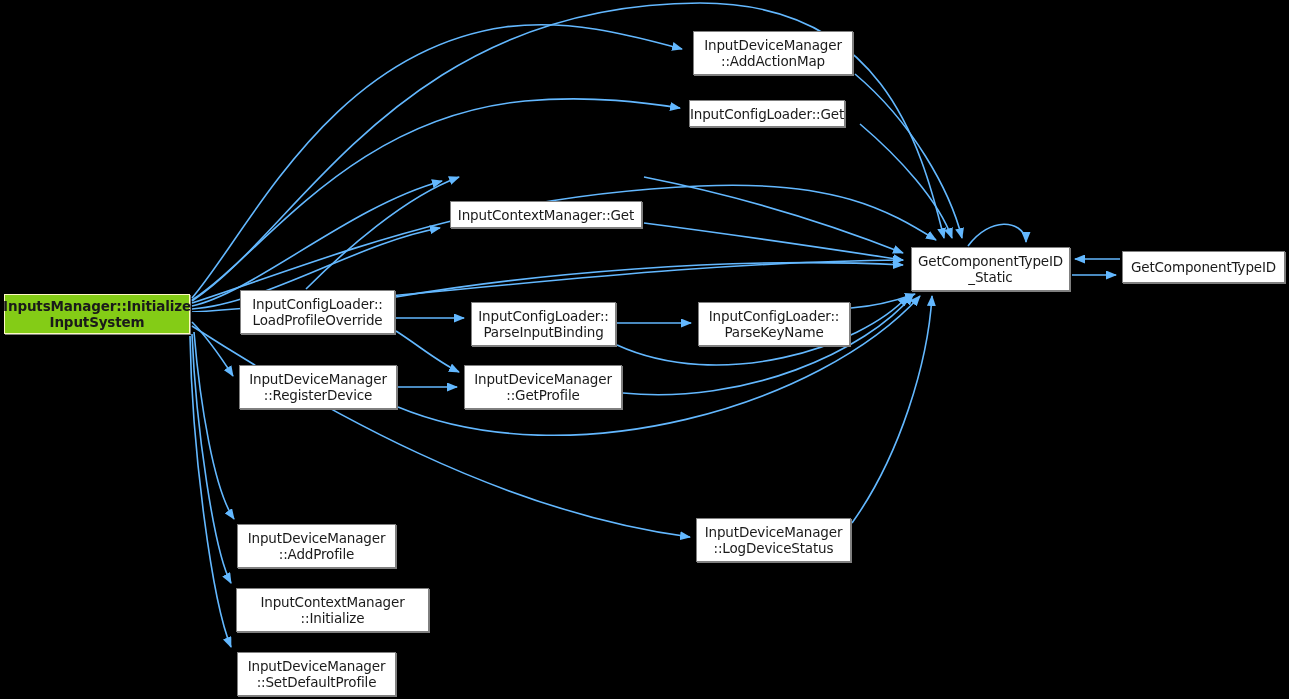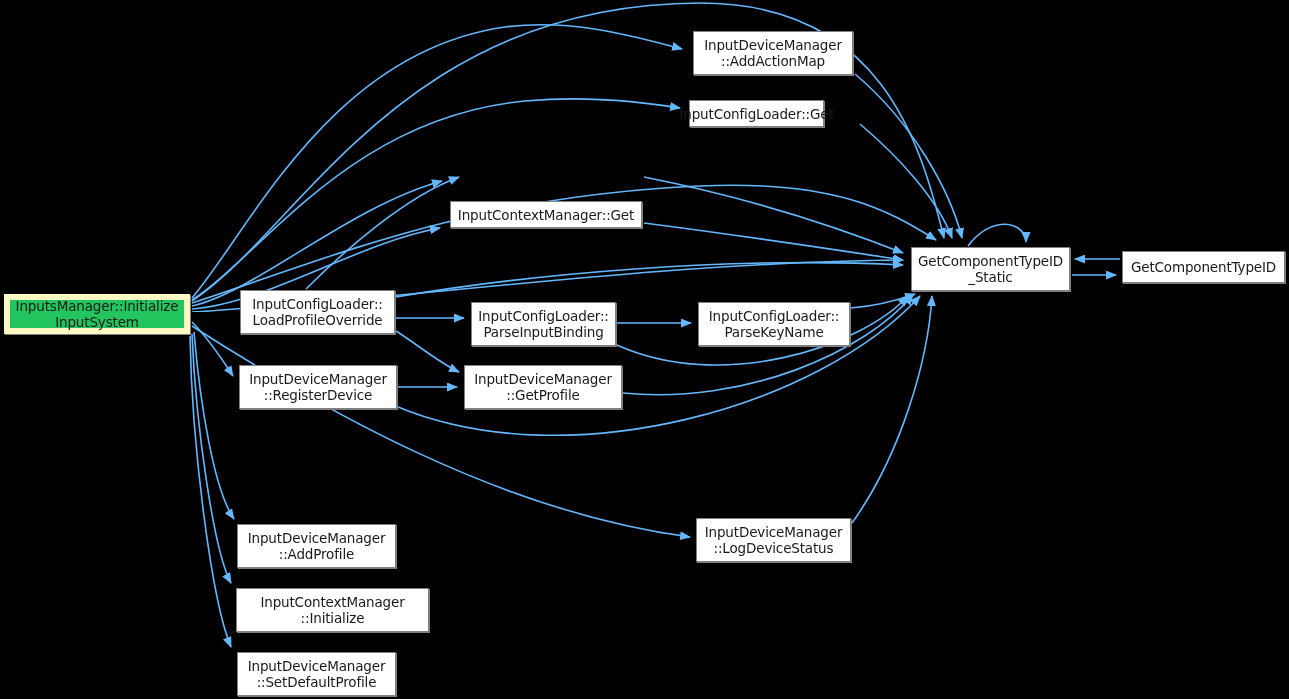--- a/index.html
+++ b/index.html
@@ -32,22 +32,23 @@
     justify-content: center;
     text-align: center;
     color: #1a1a1a;
     font-size: 13.5px;
     line-height: 16px;
     letter-spacing: -0.15px;
     z-index: 5;
     white-space: pre-line;
   }
   .node.root {
-    background: #22c55e;
-    border: 6px solid #fef9c3;
+    background: #84cc16;
+    border: 1px solid #fef9c3;
+    font-weight: bold;
   }
   .node-label { display: block; padding: 0 4px; }
 </style>
 </head>
 <body>
 
 <div id="canvas">
 
   <svg id="edges" viewBox="0 0 1289 699" xmlns="http://www.w3.org/2000/svg">
     <defs>
@@ -124,21 +125,21 @@
   <div class="node root" style="left:4px;top:294px;width:186px;height:40px;">
     <span class="node-label">InputsManager::Initialize
 InputSystem</span>
   </div>
 
   <div class="node" style="left:693px;top:31px;width:160px;height:44px;">
     <span class="node-label">InputDeviceManager
 ::AddActionMap</span>
   </div>
 
-  <div class="node" style="left:689px;top:100px;width:135px;height:27px;">
+  <div class="node" style="left:689px;top:100px;width:156px;height:27px;">
     <span class="node-label">InputConfigLoader::Get</span>
   </div>
 
 
   <div class="node" style="left:450px;top:201px;width:192px;height:27px;text-align:center;">
     <span class="node-label">InputContextManager::Get</span>
   </div>
 
   <div class="node" style="left:911px;top:247px;width:159px;height:44px;">
     <span class="node-label">GetComponentTypeID

